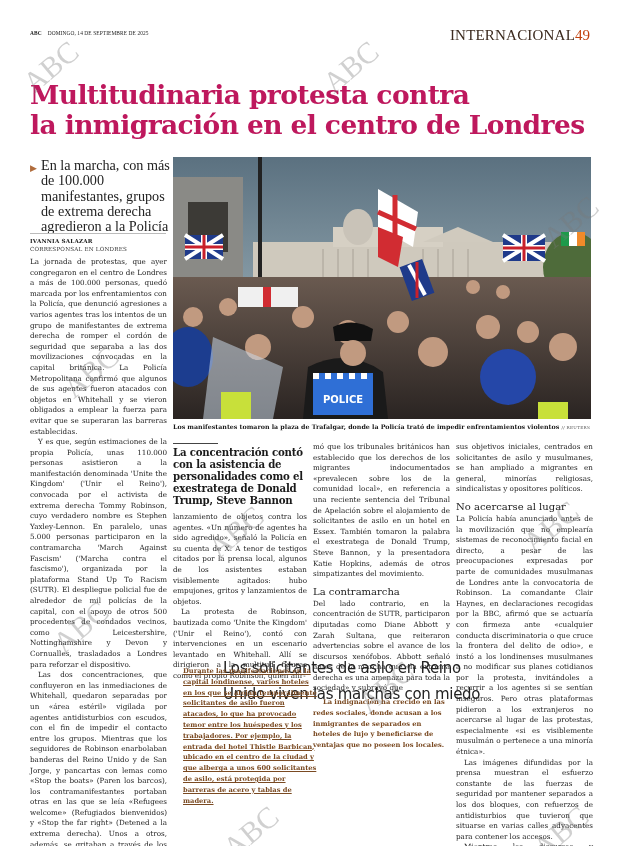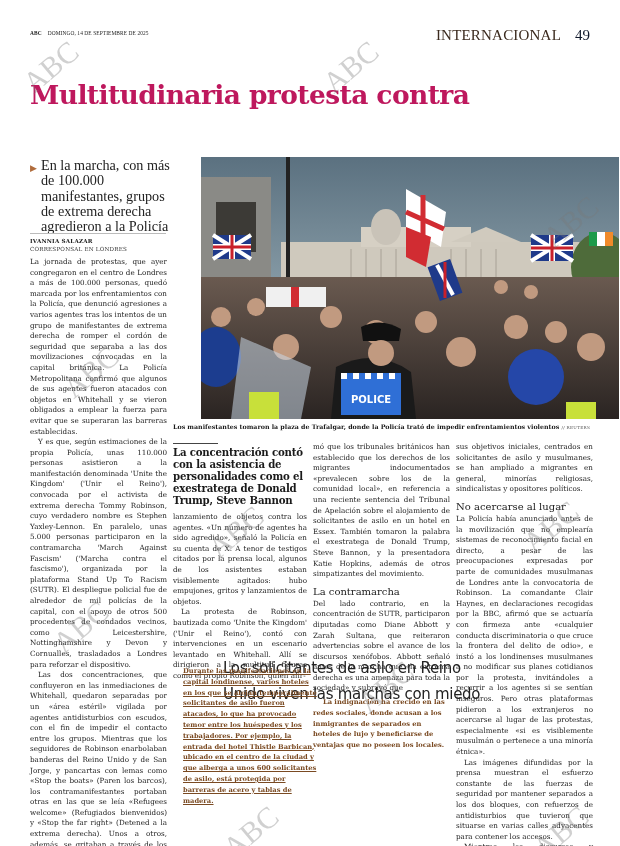--- a/index.html
+++ b/index.html
@@ -4,21 +4,21 @@
 <style>
   * { box-sizing: border-box; margin: 0; padding: 0; }
   html, body { width: 620px; height: 846px; background: #ffffff; overflow: hidden; }
   body { position: relative; font-family: "DejaVu Serif", serif; color: #1a1a1a; }
 
   .header { position: absolute; top: 26px; left: 30px; right: 30px; height: 20px; }
   .header-left { position: absolute; left: 0; top: 4px; font-size: 5.4px; letter-spacing: 0.1px; color: #222; font-family: "Liberation Serif", serif; }
   .header-left .brand { font-weight: bold; margin-right: 6px; }
   .header-right { position: absolute; right: 0; top: 0; font-family: "Liberation Serif", serif; }
   .section { font-size: 15px; color: #3b2a1e; letter-spacing: 0.2px; }
-  .pagenum { font-size: 15px; color: #0f172a; margin-left: 14px; }
+  .pagenum { font-size: 15px; color: #c2410c; margin-left: 0; }
 
   .headline { position: absolute; left: 30px; top: 80px; width: 560px; font-family: "DejaVu Serif", serif; font-weight: bold; font-size: 26.5px; line-height: 30px; color: #be185d; letter-spacing: -0.6px; }
 
   .kicker { position: absolute; left: 30px; top: 158px; width: 140px; font-family: "Liberation Serif", serif; font-size: 14.2px; line-height: 15.3px; color: #222; }
   .kicker .tri { color: #b06c3c; font-size: 9px; position: absolute; left: 0; top: 3px; }
   .kicker .k-text { display: block; padding-left: 11px; }
 
   .byline-rule { position: absolute; left: 30px; top: 233px; width: 136px; border-top: 1px solid #bbb; }
   .byline { position: absolute; left: 30px; top: 237px; font-size: 5.6px; line-height: 8px; font-family: "DejaVu Serif", serif; }
   .byline .name { font-weight: bold; letter-spacing: 0.2px; }
@@ -27,21 +27,21 @@
   .col { position: absolute; font-family: "DejaVu Serif", serif; font-size: 7.2px; line-height: 10.6px; color: #222; text-align: justify; hyphens: auto; }
   .col p { margin: 0; }
   .col p.ind { text-indent: 8px; }
   .col1 { left: 30px; top: 257px; width: 137px; }
   .col2 { left: 173px; top: 512px; width: 134px; }
   .col3 { left: 313px; top: 442px; width: 137px; }
   .col4 { left: 456px; top: 442px; width: 137px; }
 
   .subhead { font-family: "DejaVu Serif", serif; font-weight: normal; font-size: 10px; line-height: 12px; color: #1a1a1a; margin: 6px 0 1px; }
 
-  .photo { position: absolute; left: 173px; top: 157px; width: 418px; height: 262px; overflow: hidden; background: #6b7a84; margin-left: 28px; }
+  .photo { position: absolute; left: 173px; top: 157px; width: 418px; height: 262px; overflow: hidden; background: #6b7a84; }
   .caption { position: absolute; left: 173px; top: 423px; width: 420px; font-size: 6.3px; font-family: "DejaVu Serif", serif; font-weight: bold; color: #1a1a1a; white-space: nowrap; }
   .caption .credit { font-weight: normal; font-size: 4.2px; color: #555; letter-spacing: 0.3px; }
 
   .pull-rule { position: absolute; left: 173px; top: 443px; width: 45px; border-top: 1px solid #444; }
   .pull { position: absolute; left: 173px; top: 446px; width: 138px; font-family: "DejaVu Serif", serif; font-weight: bold; font-size: 10.2px; line-height: 12.1px; color: #1a1a1a; letter-spacing: -0.2px; }
 
   .box-title { position: absolute; left: 183px; top: 655px; width: 270px; font-family: "DejaVu Sans", sans-serif; font-size: 15px; line-height: 26px; color: #222; letter-spacing: -0.3px; margin-left: 40px; }
   .box-col { position: absolute; font-family: "DejaVu Serif", serif; font-weight: bold; font-size: 6.7px; line-height: 10.8px; color: #7a4a22; }
   .box-col p.ind { text-indent: 10px; }
   .box-col1 { left: 183px; top: 666px; width: 135px; text-decoration: underline; }
@@ -56,20 +56,21 @@
   <div class="header-left">
     <span class="brand">ABC</span><span>DOMINGO, 14 DE SEPTIEMBRE DE 2025</span>
   </div>
   <div class="header-right">
     <span class="section">INTERNACIONAL</span><span class="pagenum">49</span>
   </div>
 </div>
 
 <h1 class="headline">
   <span>Multitudinaria protesta contra</span><br>
+  <span>la inmigración en el centro de Londres</span>
 </h1>
 
 <div class="kicker">
   <span class="tri">▶</span>
   <span class="k-text">En la marcha, con más de 100.000 manifestantes, grupos de extrema derecha agredieron a la Policía</span>
 </div>
 
 <div class="byline-rule"></div>
 <div class="byline">
   <div class="name">IVANNIA SALAZAR</div>

